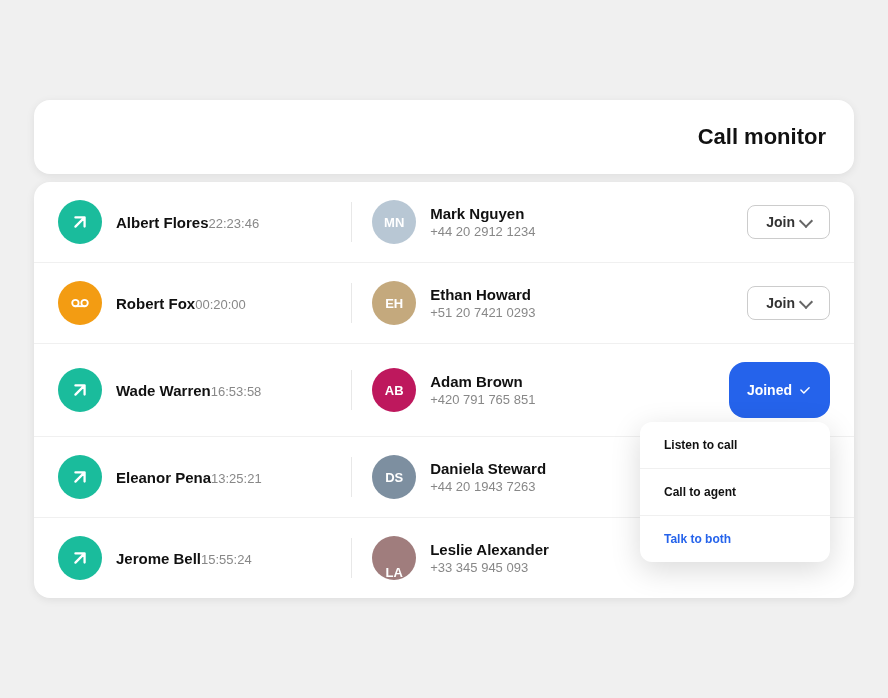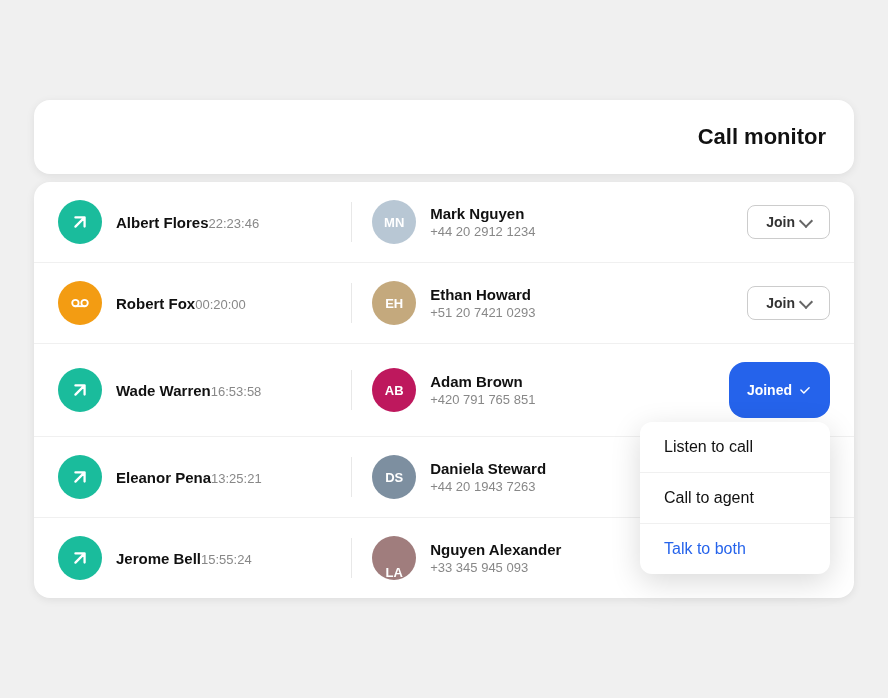--- a/index.html
+++ b/index.html
@@ -137,22 +137,22 @@
       top: 60px;
       background: #fff;
       border-radius: 12px;
       box-shadow: 0 8px 30px rgba(0,0,0,0.15);
       z-index: 100;
       min-width: 190px;
       overflow: hidden;
     }
     .dropdown-item {
       padding: 16px 24px;
-      font-size: 16px;
-      font-weight: 400;
+      font-size: 12px;
+      font-weight: 700;
       color: #111;
       cursor: pointer;
       border-bottom: 1px solid #f0f0f0;
     }
     .dropdown-item:last-child {
       border-bottom: none;
       color: #2563eb;
     }
     .chevron-down {
       display: inline-block;
@@ -315,20 +315,20 @@
           <span class="agent-name">Jerome Bell</span>
           <span class="agent-time">15:55:24</span>
         </div>
       </div>
       <div class="divider-line"></div>
       <div class="customer-section">
         <div class="customer-photo photo-leslie">
           <span class="photo-text">LA</span>
         </div>
         <div class="customer-info">
-          <span class="customer-name">Nguyen Alexander</span>
+          <span class="customer-name">Leslie Alexander</span>
           <span class="customer-phone">+33 345 945 093</span>
         </div>
       </div>
       <div class="action-area"></div>
     </div>
   </div>
 </div>
 
 </body></html>

